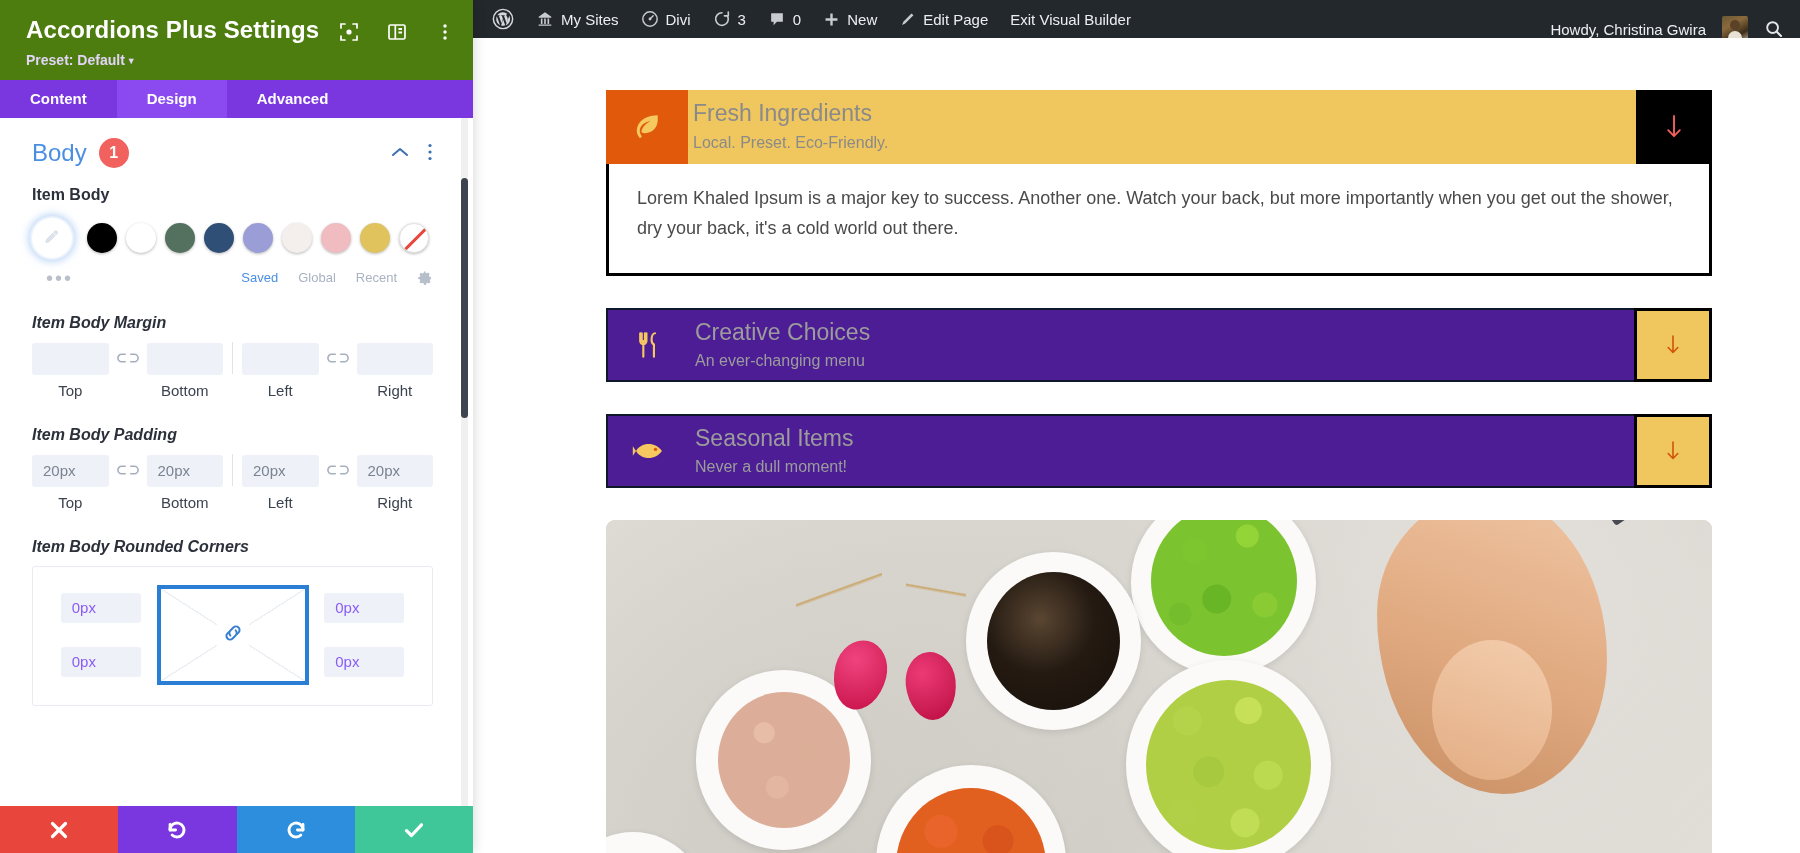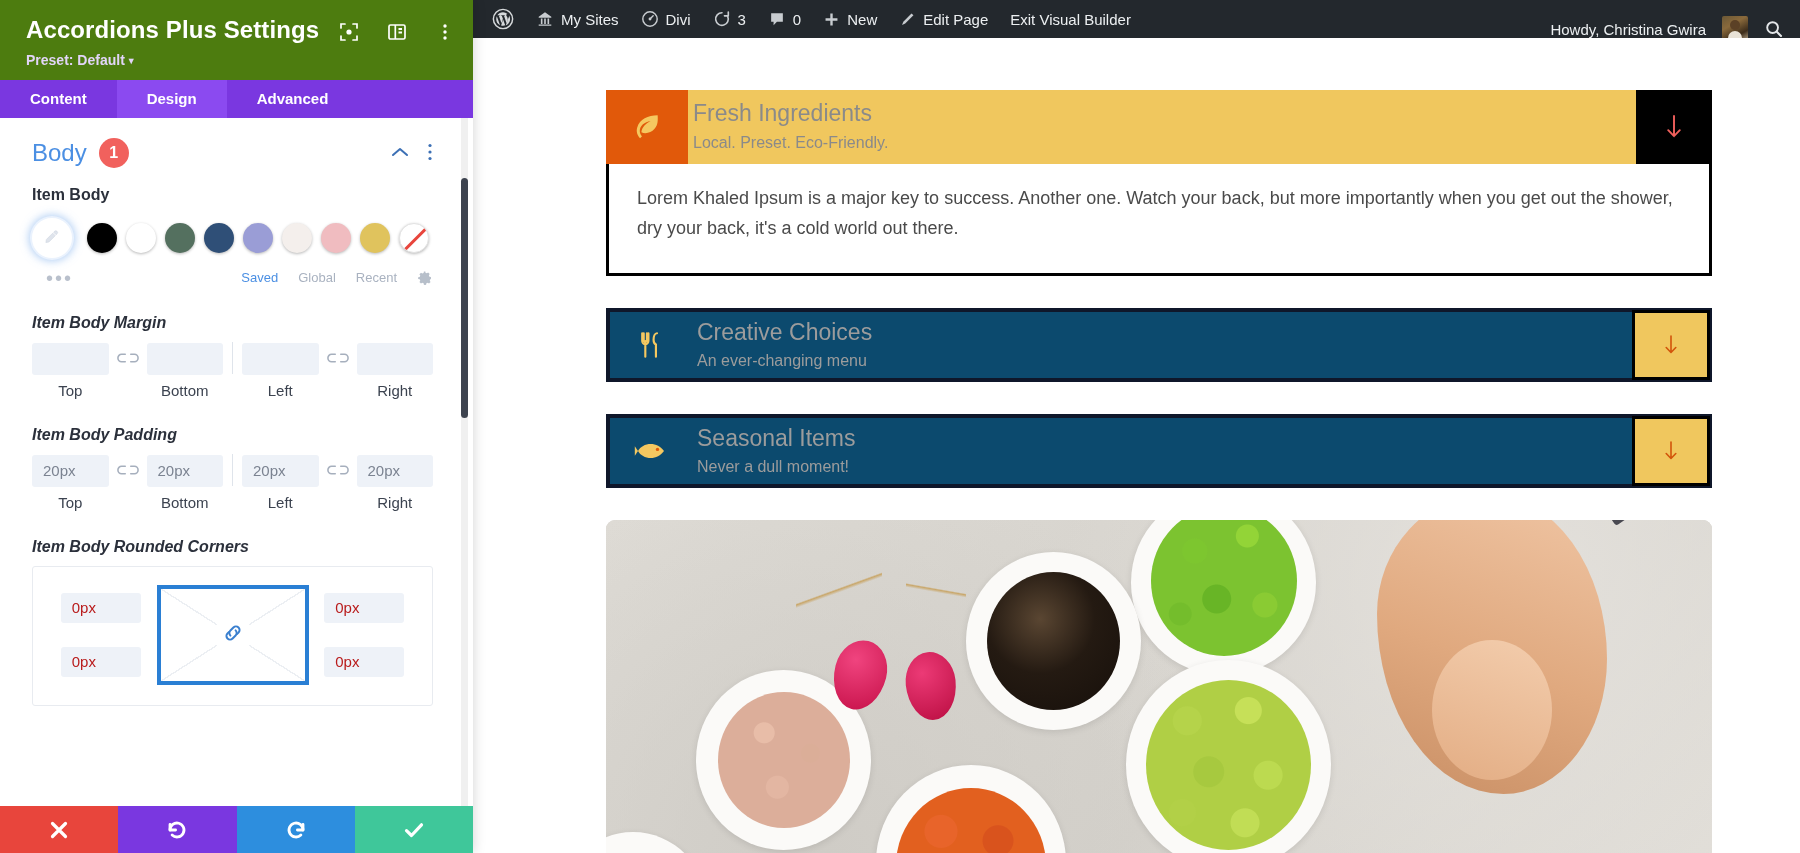--- a/index.html
+++ b/index.html
@@ -111,21 +111,21 @@
   .vsep { width: 1px; background: #dfe4eb; height: 32px; margin: 0 9px 26px 9px; }
   .spacing-block { margin-bottom: 26px; }
 
   .corners-box {
     border: 1px solid #e8ebf0; border-radius: 3px; padding: 18px 16px 20px 16px;
     display: grid; grid-template-columns: 1fr 160px 1fr; grid-template-rows: auto auto;
     align-items: center; justify-items: center; row-gap: 8px;
   }
   .corner-input {
     width: 80px; height: 30px; background: #eef2f8; border: none; border-radius: 3px;
-    font-family: "Liberation Sans", sans-serif; font-size: 15px; color: #b91c1c;
+    font-family: "Liberation Sans", sans-serif; font-size: 15px; color: #8b5cf6;
     text-align: left; padding: 7px 11px; outline: none;
   }
   .corner-preview {
     grid-row: 1 / span 2; grid-column: 2;
     width: 152px; height: 100px; border: 4px solid #2a7fd4;
     position: relative; background: #fff;
   }
   .corner-preview::before, .corner-preview::after {
     content:""; position:absolute; left:0; top:0; width:100%; height:100%;
     background: linear-gradient(to bottom right, transparent calc(50% - .7px), #eceff3 calc(50% - .7px), #eceff3 calc(50% + .7px), transparent calc(50% + .7px));
@@ -211,21 +211,21 @@
   }
   .acc-body p { font-size: 18px; line-height: 1.65; color: #4a4a4a; }
 
   
   .item1 .acc-head { background: #f0c75e; }
   .item1 .acc-icon-cell { background: #e1590a; color: #f5c860; }
   .item1 .acc-title { color: #8a8a8a; }
   .item1 .acc-sub { color: #8a8a8a; }
   .item1 .acc-toggle { background: #000; color: #f1605c; }
   
-  .item23 .acc-head { background: #0c4a6e; border: 4px solid #0f172a; }
+  .item23 .acc-head { background: #4c1d95; border: 2px solid #0f172a; }
   .item23 .acc-icon-cell { color: #f5c860; }
   .item23 .acc-title { color: #9c9c9c; }
   .item23 .acc-sub { color: #9c9c9c; }
   .item23 .acc-toggle {
     background: #f0c75e; color: #e1590a; border: 3px solid #000;
     margin: -2px -2px -2px 0; flex: 0 0 78px;
   }
 
   .food-img {
     margin-top: 20px; width: 100%; height: 420px; border-radius: 9px 9px 0 0;

